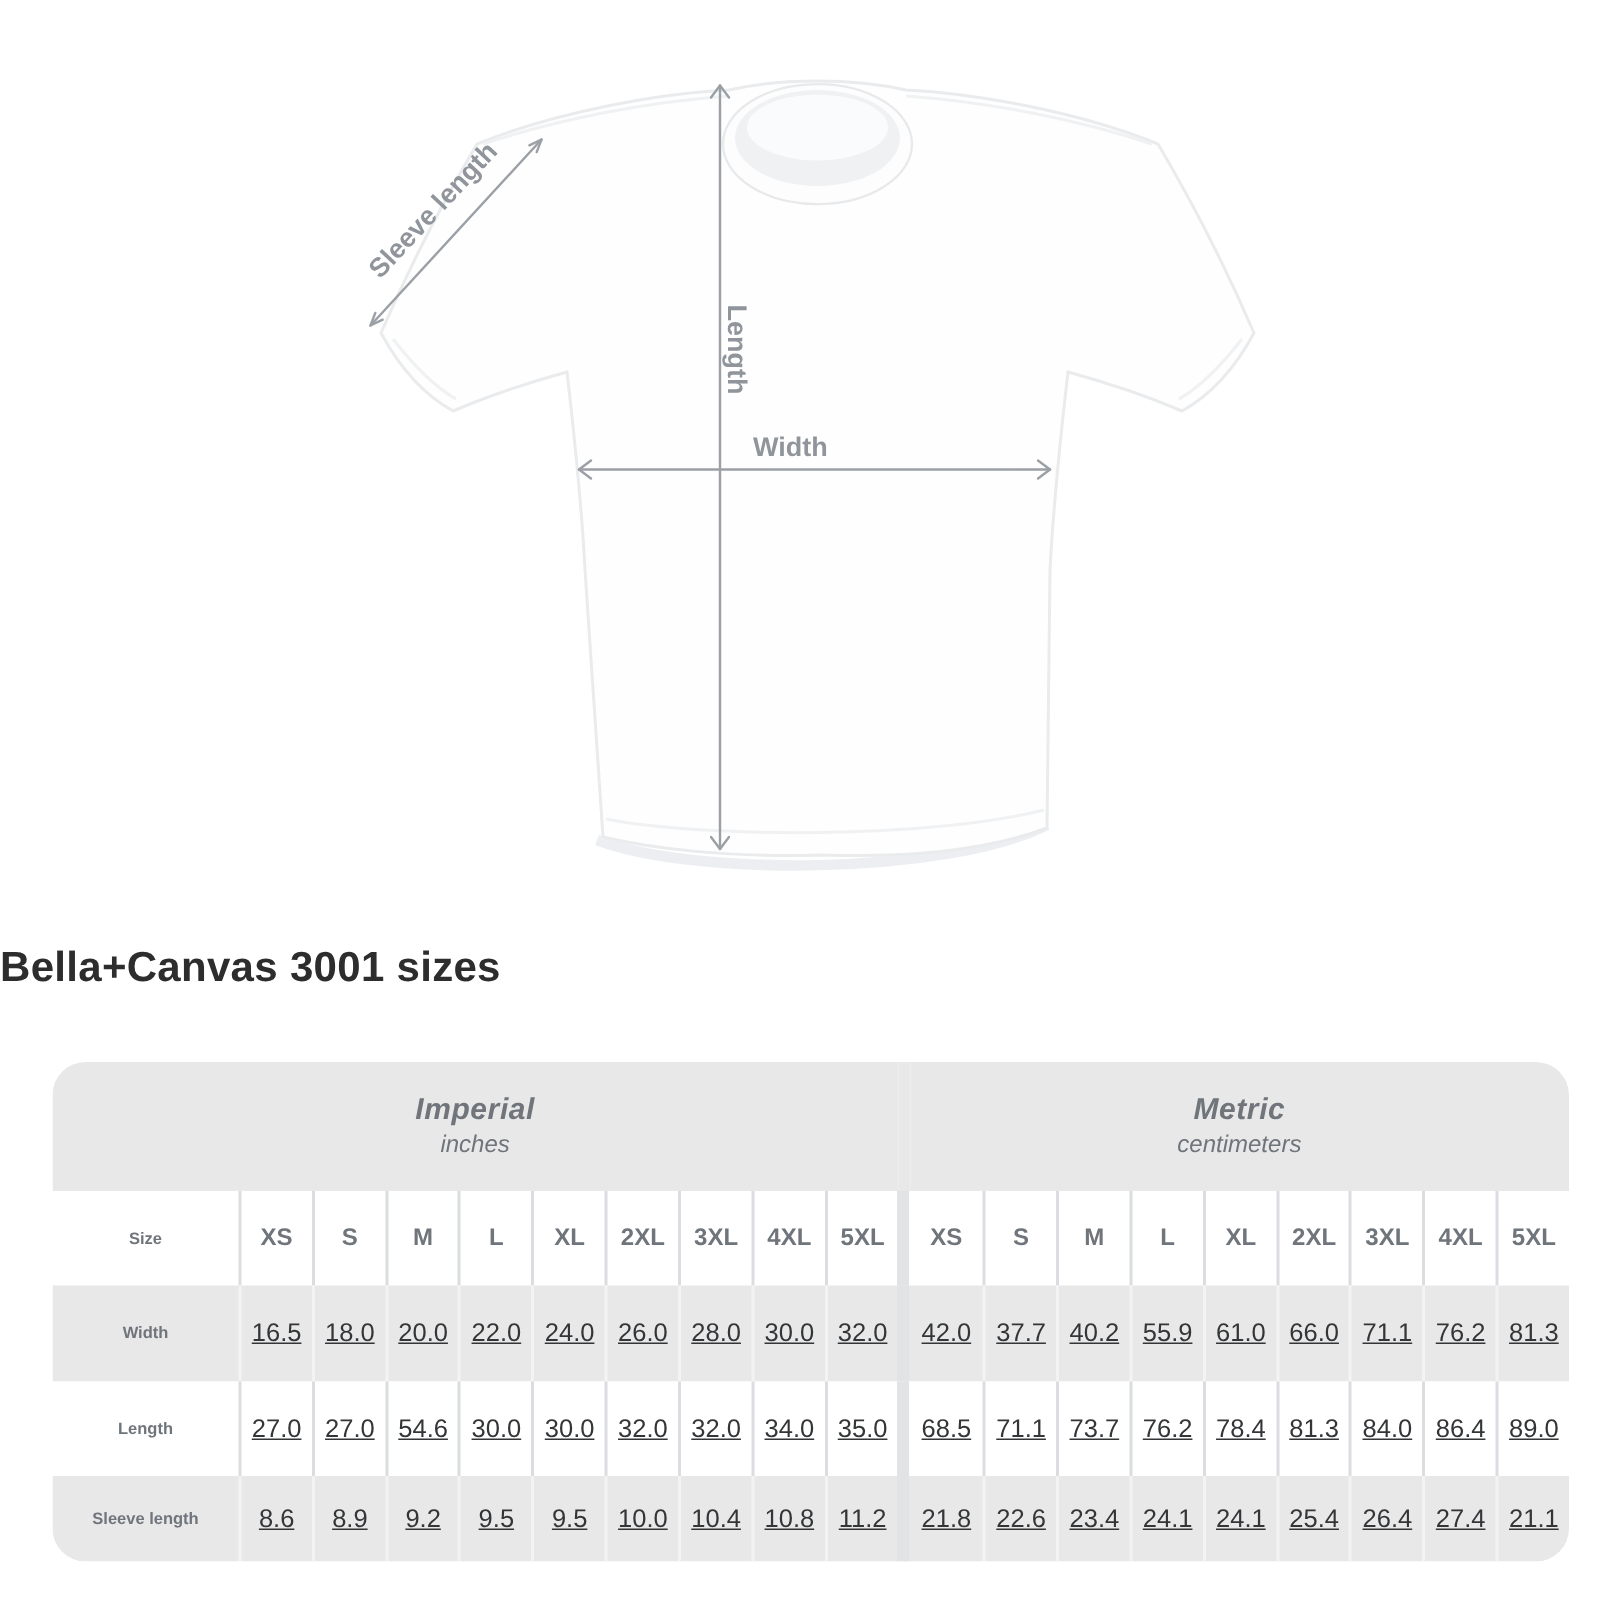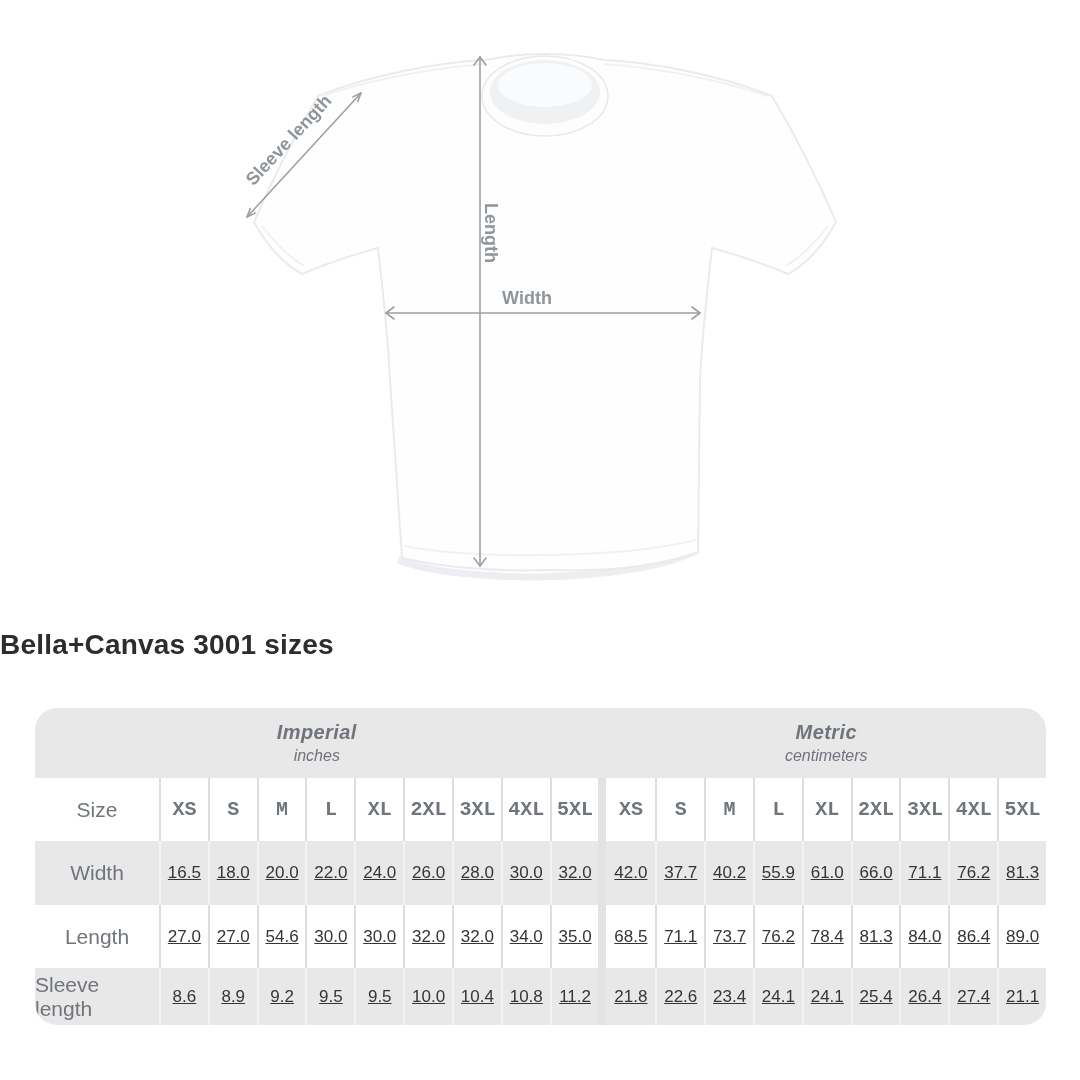--- a/index.html
+++ b/index.html
@@ -22,39 +22,39 @@
   .title{position:absolute;top:629px;left:0;right:0;
          font-size:28px;font-weight:bold;color:var(--title-text);letter-spacing:.2px;}
   .subtitle{position:absolute;top:669px;left:0;right:0;text-align:center;
             font-size:16.5px;font-style:italic;color:var(--subtitle-text);}
 
   
   .size-table{position:absolute;left:35px;top:708px;width:1011px;
               border-radius:22px;overflow:hidden;background:#fff;
               --colspec:124px repeat(9,1fr) 8px repeat(9,1fr);}
   .trow{display:grid;grid-template-columns:var(--colspec);}
-  .band{height:70px;}
+  .band{height:86px;}
   .band-half{background:var(--band-gray);display:flex;flex-direction:column;
              align-items:center;justify-content:center;gap:3px;}
   .band-half.left{grid-column:1/11;}
   .band-div{grid-column:11/12;background:var(--band-gray);}
   .band-half.right{grid-column:12/21;}
   .gtitle{font-size:20px;font-weight:bold;font-style:italic;color:var(--header-text);letter-spacing:.4px;}
   .gsub{font-size:16px;font-style:italic;color:var(--header-text);}
 
   .hrow{height:63px;background:#fff;--sep:#dcdde0;}
   .trow.white{background:#fff;--sep:#dcdde0;}
   .trow.gray{background:var(--stripe-gray);--sep:#f3f3f5;}
   .tbody .trow:nth-child(1){height:64px;}
   .tbody .trow:nth-child(2){height:63px;}
   .tbody .trow:nth-child(3){height:57px;}
 
   .cell{display:flex;align-items:center;justify-content:center;}
-  .corner,.rlabel{font-weight:normal;font-size:21px;color:var(--header-text);}
-  .sz{font-weight:bold;font-size:20px;color:var(--header-text);border-left:2px solid var(--sep);font-family:Liberation Mono, monospace;}
+  .corner,.rlabel{font-weight:bold;font-size:11px;color:var(--header-text);}
+  .sz{font-weight:bold;font-size:16px;color:var(--header-text);border-left:2px solid var(--sep);}
   .val{font-size:17px;color:var(--value-text);border-left:2px solid var(--sep);text-decoration:underline;}
   .after-div{border-left:none !important;}
   .div-cell{background:var(--divider-gray);}
 </style>
 </head>
 <body>
 
 <div class="canvas">
 
   <svg class="figure" width="1080" height="620" viewBox="0 0 1080 620">

